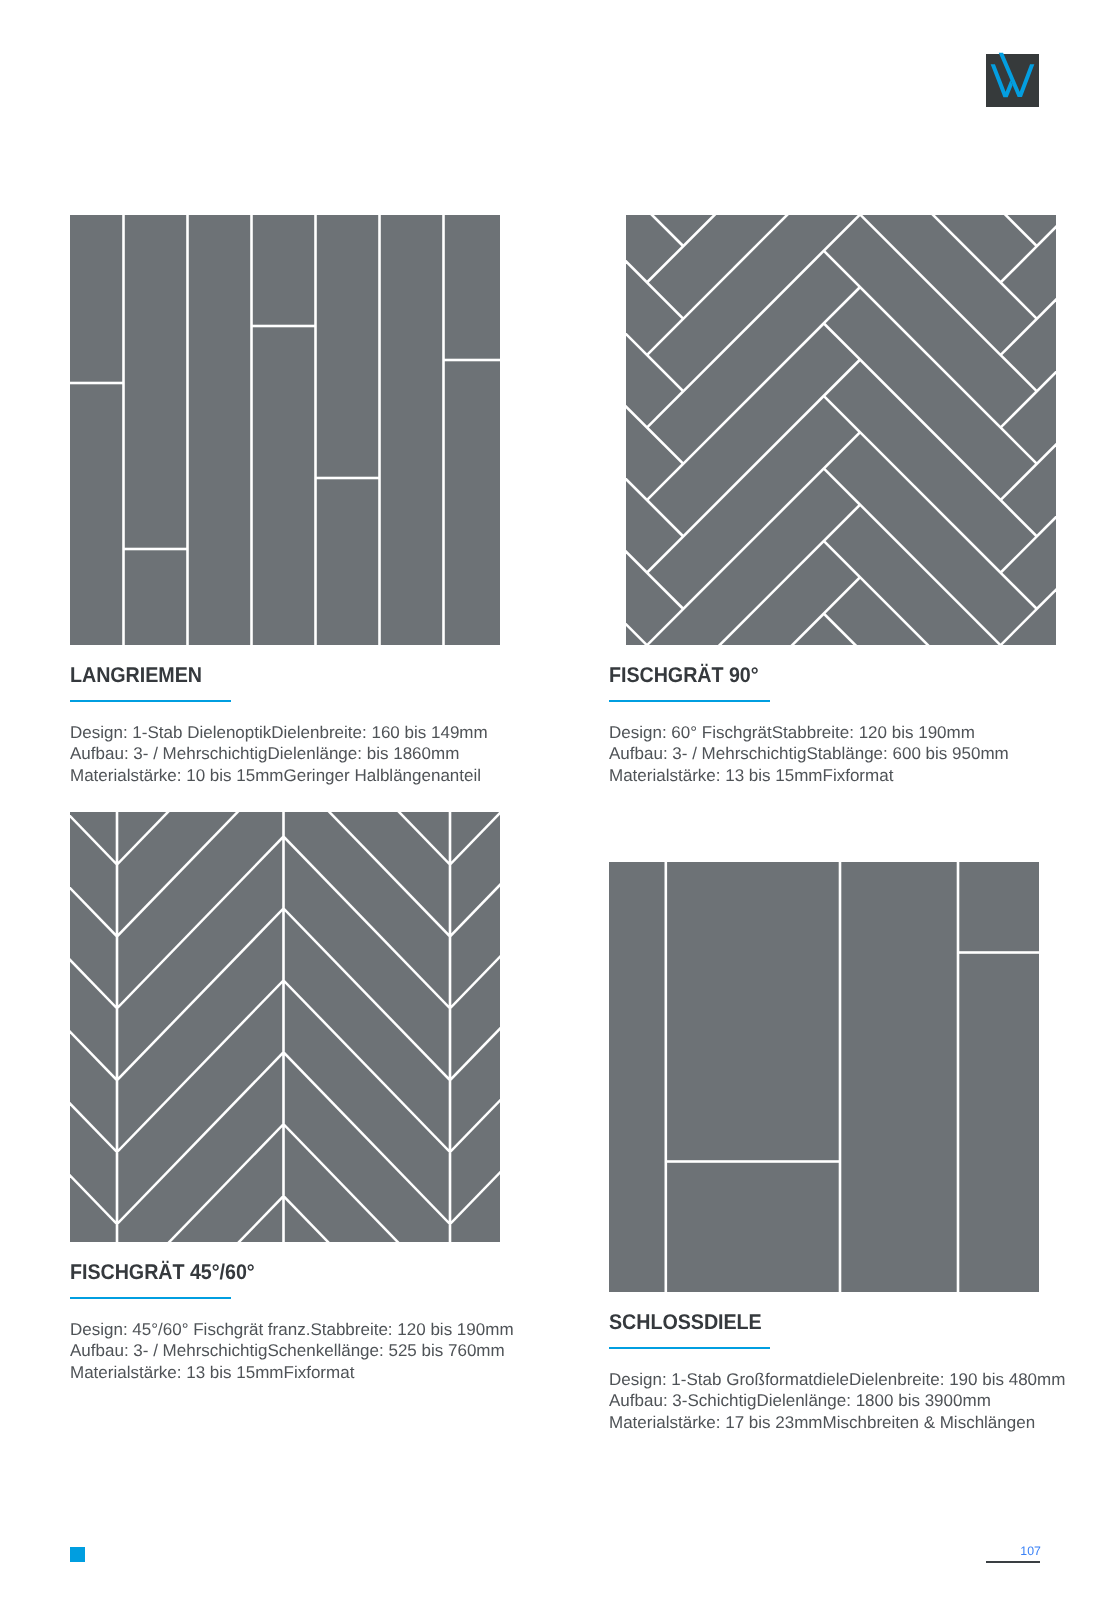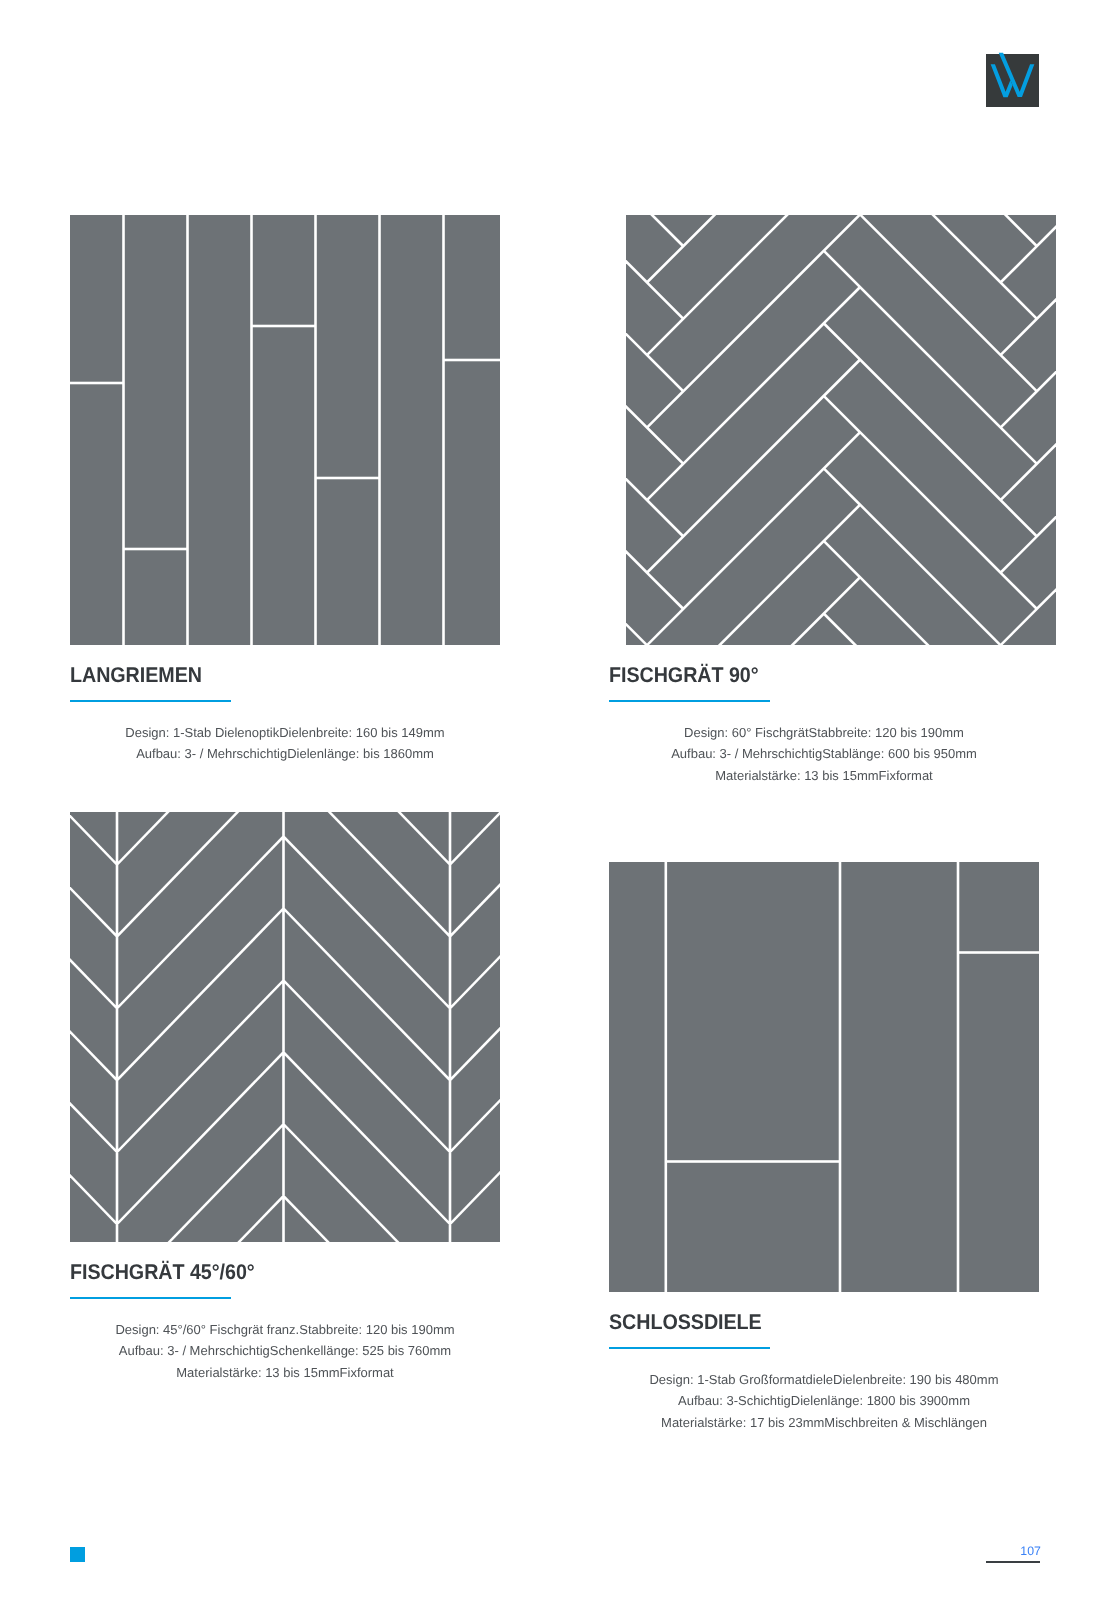--- a/index.html
+++ b/index.html
@@ -13,21 +13,21 @@
 .c1{left:70px;top:215px;}
 .c2{left:609px;top:215px;padding-left:17px;}
 .c3{left:70px;top:812px;}
 .c4{left:609px;top:862px;}
 .pat{display:block;width:430px;height:430px;}
 .title{font-size:21.3px;font-weight:bold;color:#35393d;letter-spacing:-0.05px;
  margin:0;position:absolute;left:0;top:452px;line-height:16px;white-space:nowrap;
  transform:scaleX(0.925) translateZ(0);transform-origin:0 0;}
 .rule{position:absolute;left:0;top:485px;width:161px;height:2.4px;background:#009ee0;}
 .specs{position:absolute;left:0;top:506.5px;width:430px;}
-.srow{display:flex;justify-content:center;font-size:13px;color:#4f5357;
+.srow{display:flex;justify-content:flex-start;font-size:17px;color:#4f5357;
  line-height:21.9px;white-space:nowrap;transform:translateZ(0);}
 .sl{text-align:left;}
 .sr{text-align:right;}
 .swatch{position:absolute;left:70px;top:1547px;width:15px;height:15px;background:#009ee0;}
 .pagenum{position:absolute;left:841px;top:1545px;width:200px;text-align:right;
  font-size:12.3px;color:#3b82f6;letter-spacing:0.05px;line-height:12px;transform:translateZ(0);}
 .pagerule{position:absolute;left:986px;top:1561px;width:54px;height:2px;background:#3a3f43;}
 </style>
 </head>
 <body>
@@ -67,20 +67,24 @@
     <div class="title">LANGRIEMEN</div>
     <div class="rule"></div>
     <div class="specs">
         <div class="srow">
         <span class="sl">Design: 1-Stab Dielenoptik</span>
         <span class="sr">Dielenbreite: 160 bis 149mm</span>
       </div>
         <div class="srow">
         <span class="sl">Aufbau: 3- / Mehrschichtig</span>
         <span class="sr">Dielenlänge: bis 1860mm</span>
+      </div>
+        <div class="srow">
+        <span class="sl">Materialstärke: 10 bis 15mm</span>
+        <span class="sr">Geringer Halblängenanteil</span>
       </div>
     </div>
   </div>
   <div class="cell c2">
     <svg class="pat" viewBox="0 0 430 430" width="430" height="430" role="img">
       <g fill="#6d7276" clip-path="url(#clip430)">
         <polygon points="197.8,-180.0 232.2,-145.6 57.3,29.3 22.8,-5.1"></polygon>
         <polygon points="-119.5,-143.8 55.4,31.2 21.0,65.6 -153.9,-109.3"></polygon>
         <polygon points="197.8,-107.5 232.2,-73.0 57.3,101.9 22.8,67.5"></polygon>
         <polygon points="-119.5,-71.2 55.4,103.7 21.0,138.2 -153.9,-36.8"></polygon>

